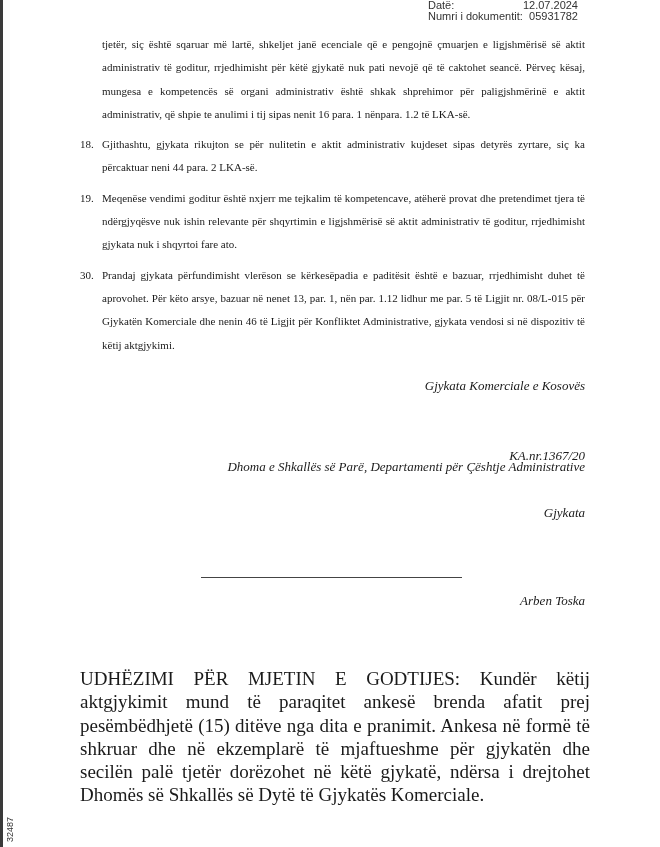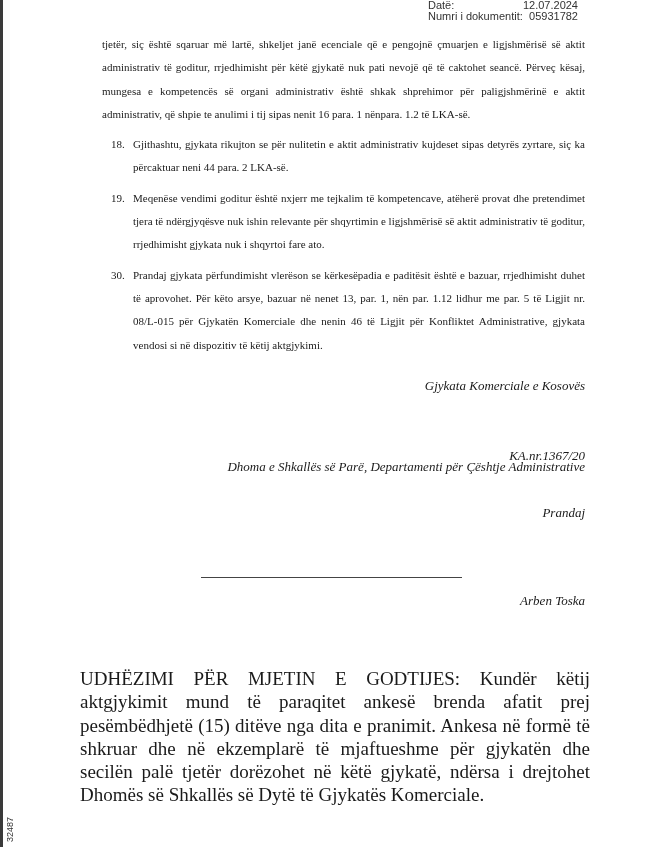--- a/index.html
+++ b/index.html
@@ -18,21 +18,21 @@
     font-family: "Liberation Sans", "DejaVu Sans", sans-serif;
     font-size: 11px; line-height: 11px; color: #333;
   }
   .meta-row { display: flex; justify-content: space-between; }
   .doc-body {
     position: absolute; left: 80px; top: 33px; width: 505px;
     font-size: 11px; line-height: 23.3px;
   }
   .para { text-align: justify; margin: 0; }
   .para.indent { padding-left: 22px; }
-  .item { display: flex; margin-top: 7px; margin-left: 31px; }
+  .item { display: flex; margin-top: 7px; }
   .item-num { width: 22px; flex: 0 0 22px; }
   .item-text { flex: 1; text-align: justify; }
   .center-line { text-align: right; position: absolute; left: 80px; width: 505px; font-size: 13px; font-style: italic; }
   .sig-line {
     position: absolute; left: 201px; top: 577px; width: 261px; height: 1px;
     background: #444;
   }
   .instruction {
     position: absolute; left: 80px; top: 667px; width: 510px;
     font-size: 19px; line-height: 23.3px; text-align: justify;
@@ -73,19 +73,19 @@
   </div>
   <div class="item">
     <span class="item-num">30.</span>
     <span class="item-text">Prandaj gjykata përfundimisht vlerëson se kërkesëpadia e paditësit është e bazuar, rrjedhimisht duhet të aprovohet. Për këto arsye, bazuar në nenet 13, par. 1, nën par. 1.12 lidhur me par. 5 të Ligjit nr. 08/L-015 për Gjykatën Komerciale dhe nenin 46 të Ligjit për Konfliktet Administrative, gjykata vendosi si në dispozitiv të këtij aktgjykimi.</span>
   </div>
 </div>
 
 <div class="center-line" style="top: 378px;">Gjykata Komerciale e Kosovës</div>
 <div class="center-line" style="top: 418px; margin-top: 41px;">Dhoma e Shkallës së Parë, Departamenti për Çështje Administrative</div>
 <div class="center-line" style="top: 448px;">KA.nr.1367/20</div>
-<div class="center-line" style="top: 505px;">Prandaj</div>
+<div class="center-line" style="top: 505px;">Gjykata</div>
 <div class="sig-line"></div>
 <div class="center-line" style="top: 593px;">Arben Toska</div>
 
 <div class="instruction">UDHËZIMI PËR MJETIN E GODTIJES: Kundër këtij aktgjykimit mund të paraqitet ankesë brenda afatit prej pesëmbëdhjetë (15) ditëve nga dita e pranimit. Ankesa në formë të shkruar dhe në ekzemplarë të mjaftueshme për gjykatën dhe secilën palë tjetër dorëzohet në këtë gjykatë, ndërsa i drejtohet Dhomës së Shkallës së Dytë të Gjykatës Komerciale.</div>
 
 <div class="side-num">32487</div>
 
 </body></html>

